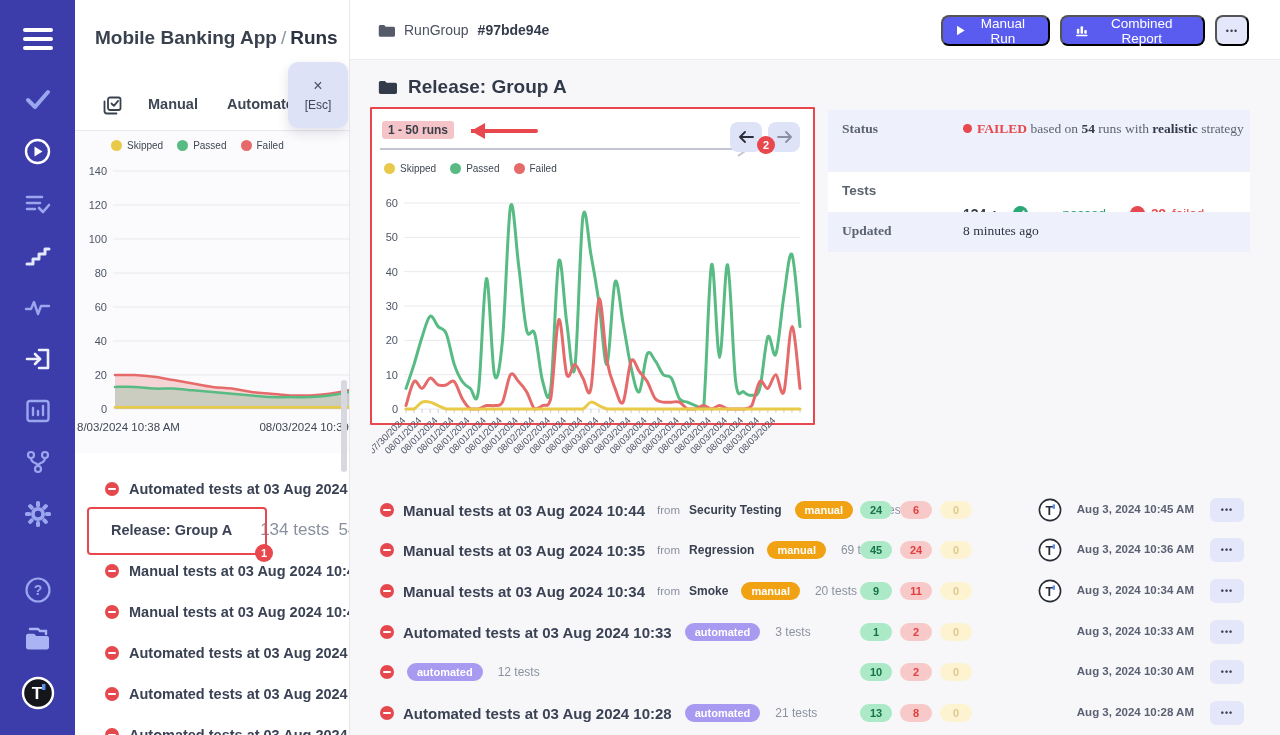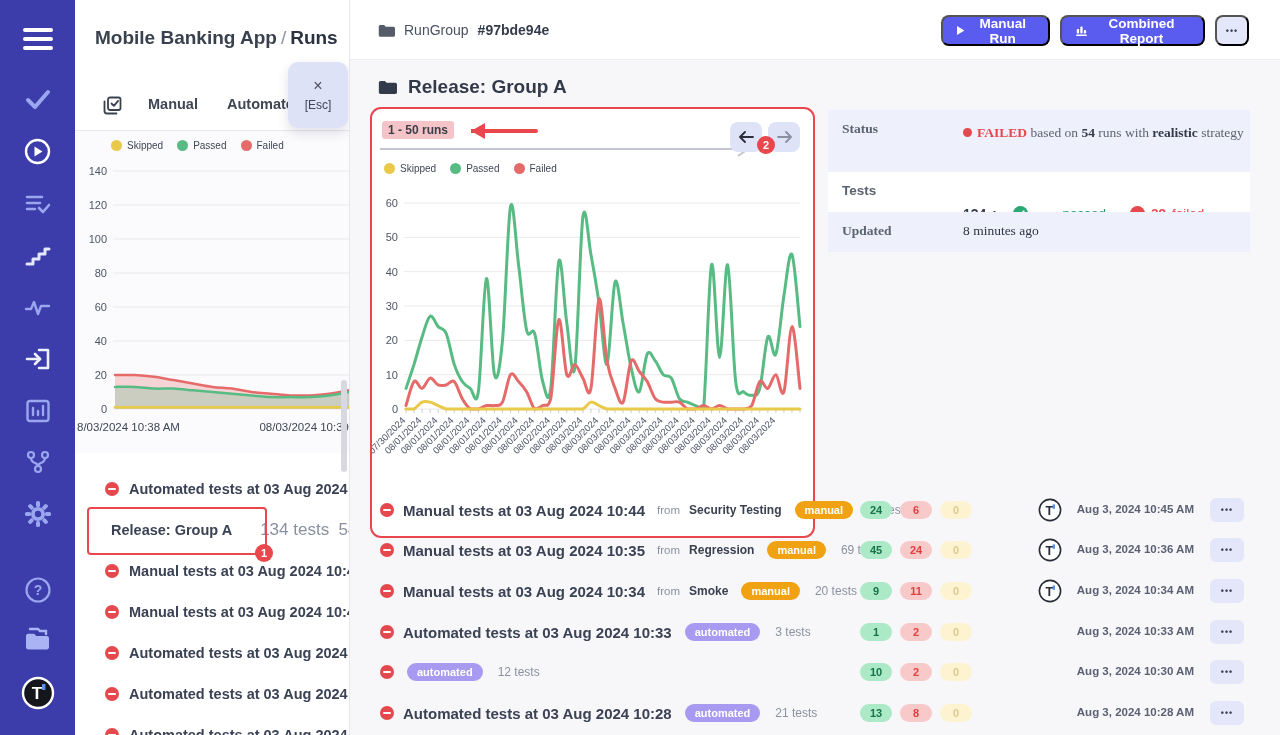--- a/index.html
+++ b/index.html
@@ -35,28 +35,28 @@
   .l-group { padding-left:20px; gap:8px; }
   .l-meta { font-size:17px; color:#8a90a0; font-weight:normal; margin-left:20px; }
   .fail-dot { flex:0 0 auto; width:14px; height:14px; border-radius:50%; background:#e5484d; position:relative; }
   .fail-dot::after { content:""; position:absolute; left:3px; top:6px; width:8px; height:2.4px; background:#fff; border-radius:1px; }
 
   
   .topbar { position:absolute; left:350px; top:0; width:930px; height:60px; background:#fff; border-bottom:1px solid #ececf0; z-index:3; }
   .rungroup { position:absolute; left:28px; top:0; height:60px; display:flex; align-items:center; gap:9px; }
   .rungroup-label { font-size:14px; color:#4a5160; }
   .rungroup-id { font-size:14px; font-weight:bold; color:#343c4c; }
-  .btn { position:absolute; top:15px; height:31px; border-radius:8px; display:flex; align-items:center; justify-content:center; gap:7px; font-size:13.5px; font-weight:bold; cursor:pointer; }
+  .btn { position:absolute; top:15px; height:31px; border-radius:8px; display:flex; align-items:center; justify-content:center; gap:7px; font-size:13.5px; font-weight:normal; cursor:pointer; }
   .btn-primary { background:#5a5cf0; color:#fff; padding:0 14px; }
   .btn-light { background:#e4e7f9; color:#3a4254; }
 
   
   .release-title { position:absolute; left:378px; top:76px; display:flex; align-items:center; gap:11px; font-size:19px; font-weight:bold; color:#323a4a; z-index:2; }
 
-  .chart-card { position:absolute; left:370px; top:107px; width:445px; height:431px; background:#fff; border:2.5px solid #e8474d; border-radius:11px; z-index:2; }
+  .chart-card { position:absolute; left:370px; top:107px; width:445px; height:318px; background:#fff; border:2.5px solid #e8474d; border-radius:1px; z-index:2; }
   .range-label { position:absolute; left:10px; top:12px; background:#f5c4c8; border-radius:3px; padding:2px 6px; font-size:12px; font-weight:bold; color:#3a3f4a; }
   .nav-btn { position:absolute; top:13px; width:32px; height:30px; border-radius:8px; background:#dfe3f8; display:flex; align-items:center; justify-content:center; font-size:15px; }
   .num-badge { position:absolute; width:18px; height:18px; border-radius:50%; background:#e8474d; color:#fff; font-size:11px; font-weight:bold; display:flex; align-items:center; justify-content:center; z-index:7; }
   .main-legend { position:absolute; top:54px; left:12px; }
 
   .status-panel { position:absolute; left:828px; top:110px; width:422px; z-index:2; }
   .sp-row { position:relative; width:422px; }
   .sp-lav { background:#eef0fb;font-family:Liberation Serif, serif; }
   .sp-label { position:absolute; left:14px; top:11px; font-size:13.5px; font-weight:bold; color:#5b6270; }
   .sp-value { position:absolute; left:135px; top:11px; font-size:13.5px; color:#5d6472; }
@@ -476,21 +476,21 @@
         <text transform="translate(355.6326530612245,240) rotate(-45)" text-anchor="end" fill="#4d5565" font-size="9.5">08/03/2024</text>
         <text transform="translate(371.7142857142857,240) rotate(-45)" text-anchor="end" fill="#4d5565" font-size="9.5">08/03/2024</text>
         <text transform="translate(387.7959183673469,240) rotate(-45)" text-anchor="end" fill="#4d5565" font-size="9.5">08/03/2024</text>
         <text transform="translate(403.8775510204082,240) rotate(-45)" text-anchor="end" fill="#4d5565" font-size="9.5">08/03/2024</text>
       </svg>
   </div>
 
   <div class="status-panel">
     <div class="sp-row sp-lav" style="height:62px">
       <span class="sp-label">Status</span>
-      <div class="sp-value" style="width:285px;line-height:24px">
+      <div class="sp-value" style="width:285px;line-height:16px">
         <span class="sdot"></span><span class="t-failed">FAILED</span>
         <span>based on</span>
         <span class="b-dark">54</span>
         <span>runs with</span>
         <span class="b-dark">realistic</span>
         <span>strategy</span>
       </div>
     </div>
     <div class="sp-row" style="height:40px;background:#fff">
       <span class="sp-label">Tests</span>

